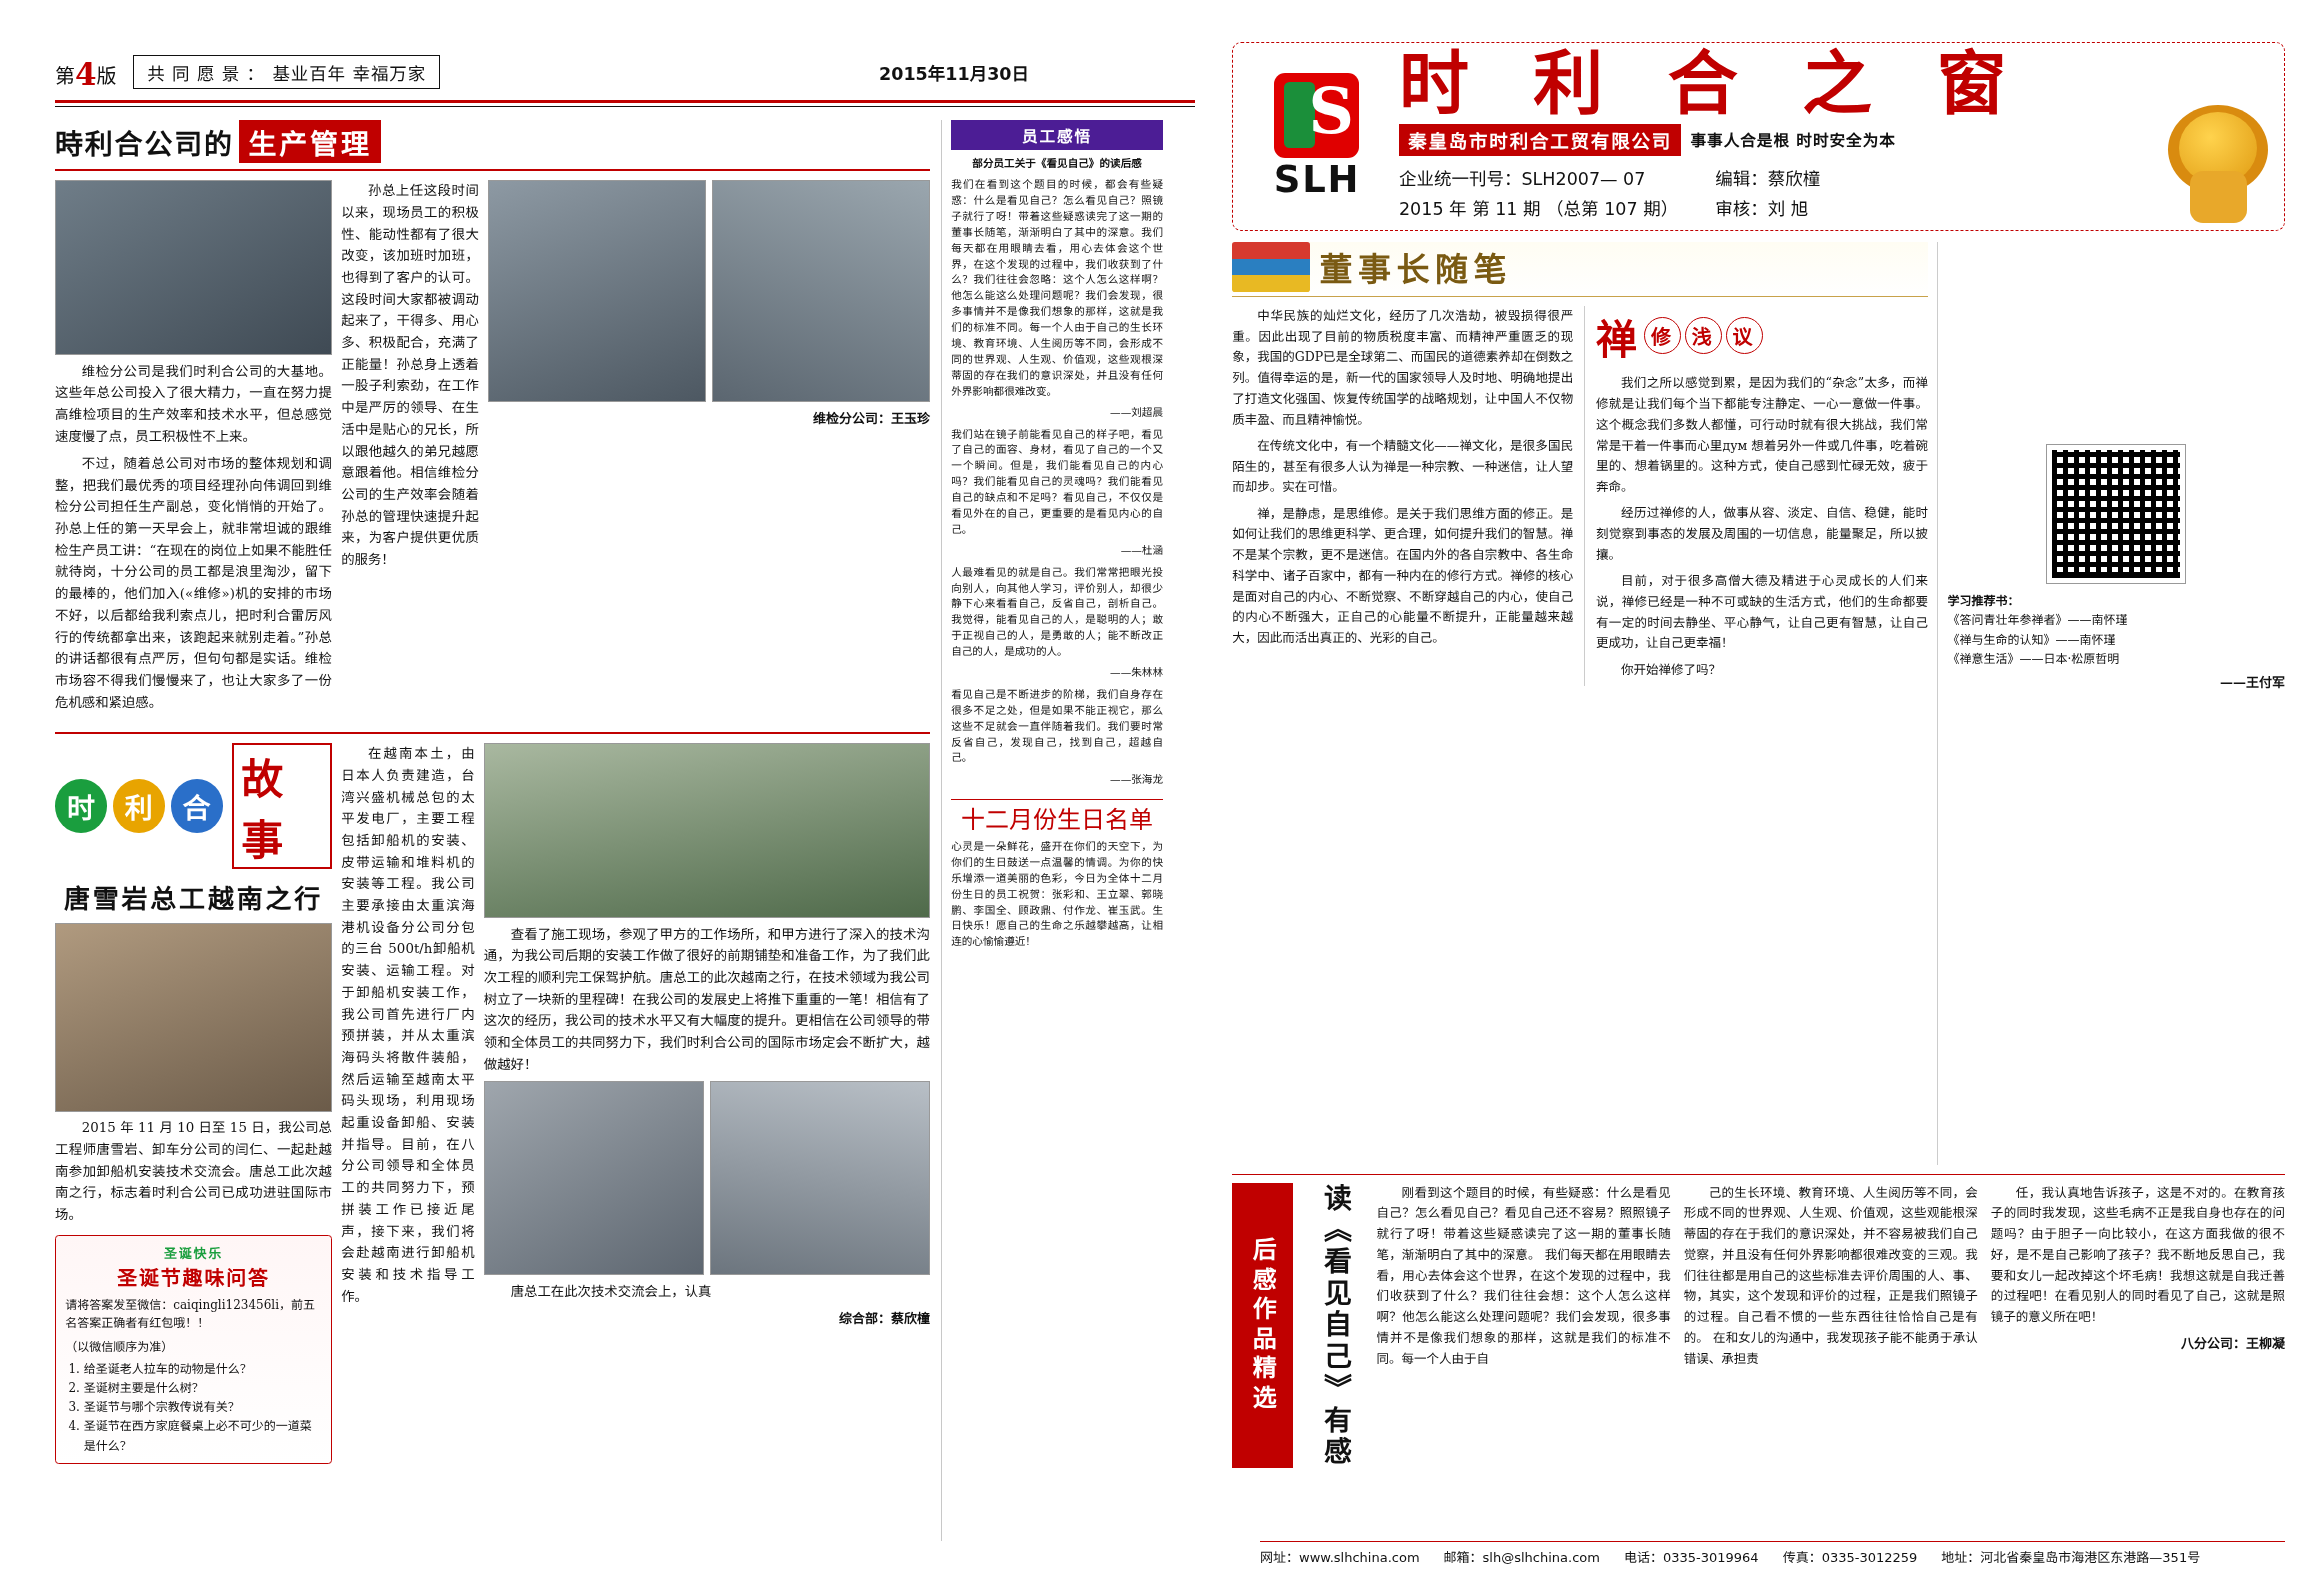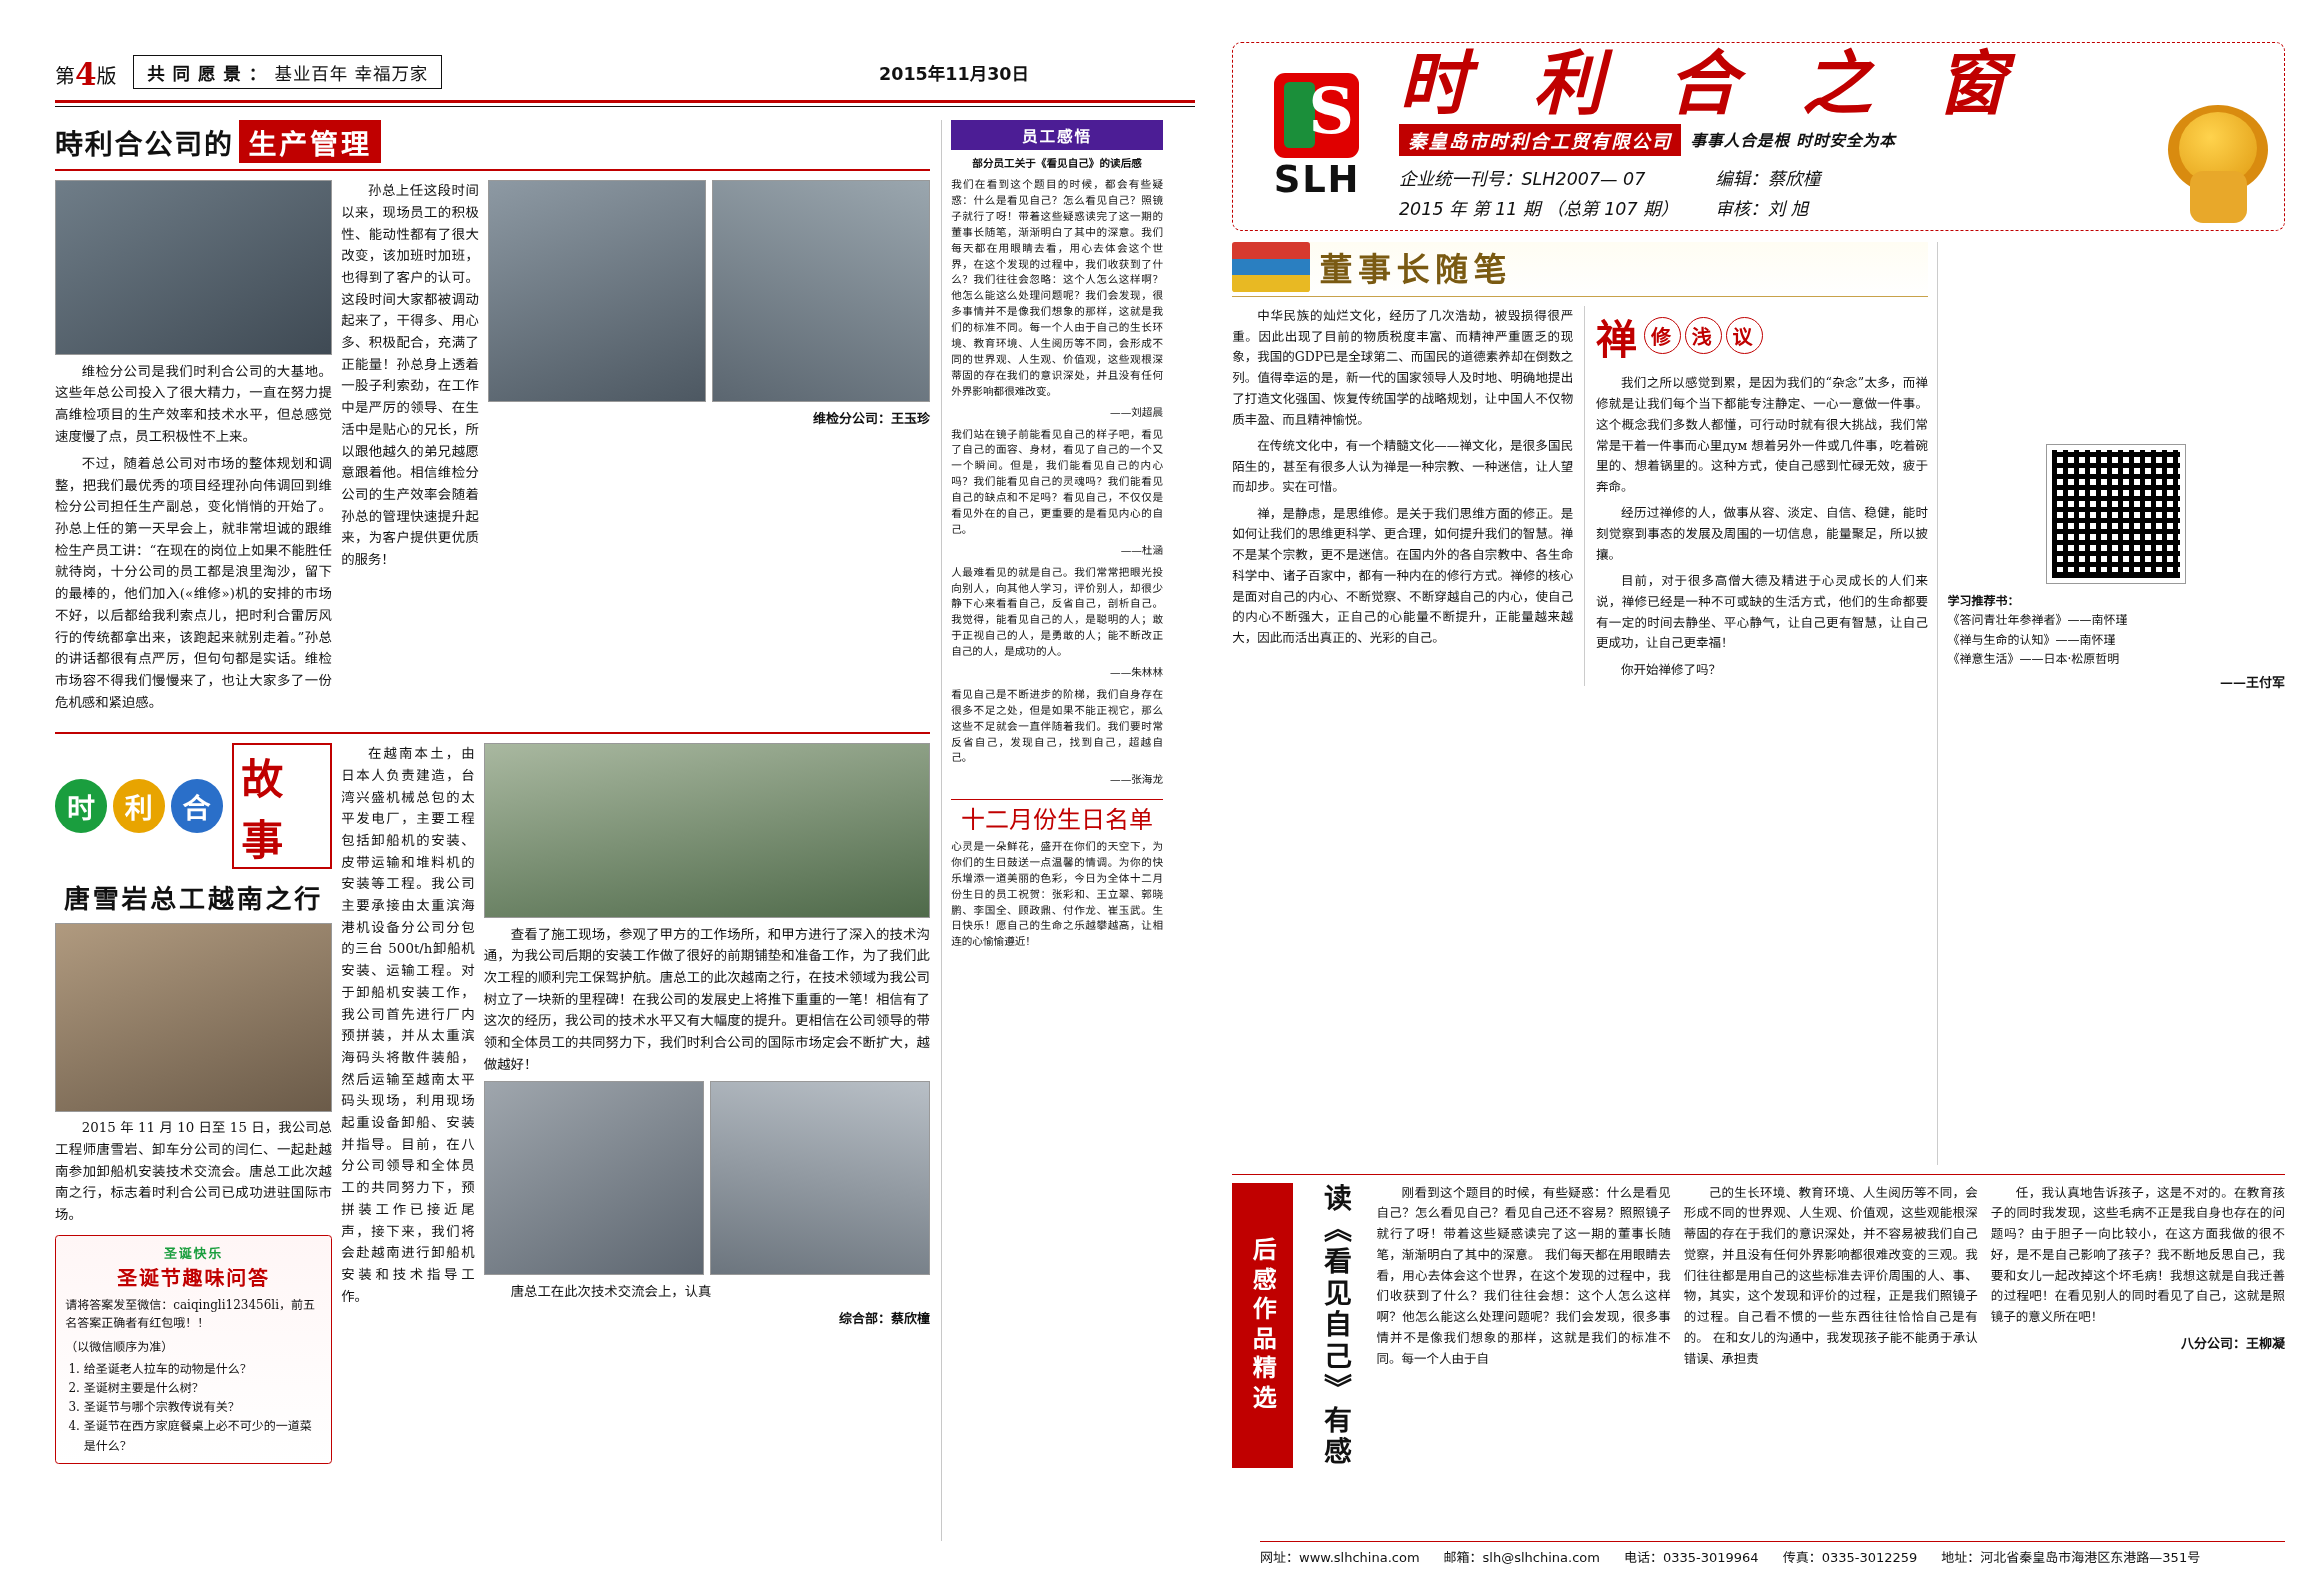--- a/index.html
+++ b/index.html
@@ -26,21 +26,21 @@
   }
   .pageno { font-size:20px; font-family:"DejaVu Serif","Liberation Serif",serif; white-space:nowrap;}
   .pageno .num {
     font-size:31px; font-weight:bold; color:#c00000;
     display:inline-block; transform:translateY(1.8px);
   }
   .vision-box {
     border:1.8px solid #111; padding:3.7px 13px; font-size:17.5px; letter-spacing:0.9px;
     display:flex; align-items:center; gap:7.4px; background:#fff;
   }
-  .vision-box .lbl { font-weight:bold; }
+  .vision-box .lbl { font-weight:normal; }
   .date { font-size:17.5px; font-weight:bold; margin-left:auto; margin-right:166px;}
   .rule-red { height:2.8px; background:#c00000; margin-top:7.4px; }
   .rule-thin { height:0.9px; background:#111; margin-top:2.8px; }
 
   .left-body { display:flex; margin-top:13px; height:1421px; }
   .col-main { width:886px; position:relative; padding-right:11px; }
   .col-side { width:222px; border-left:0.9px solid #c8c8c8; padding-left:9.2px; position:relative;}
 
   
   .art1-head { display:flex; align-items:center; border-bottom:2.8px double #c00000; padding-bottom:5.5px;}
@@ -117,21 +117,21 @@
     background:#e00000;position:relative;overflow:hidden;
   }
   .slh-mark:before{
     content:"";position:absolute;left:9.2px;top:9.2px;width:31px;height:66px;background:#1b8f3a;border-radius:5.5px;
   }
   .slh-mark:after{
     content:"S";position:absolute;right:5.5px;top:1.8px;font-size:63px;color:#fff;font-weight:bold;
     font-family:"DejaVu Serif","Liberation Serif",serif;
   }
   .slh-text { font-size:37px;font-weight:bold;letter-spacing:1.8px;color:#111;font-family:"DejaVu Sans",sans-serif;}
-  .mast-main { flex:1;font-style:italic; }
+  .mast-main { flex:1; }
   .mast-title {
     font-size:70px;color:#c00000;font-weight:bold;letter-spacing:20px;line-height:1;
     font-family:"DejaVu Serif","Liberation Serif",serif; white-space:nowrap;
   }
   .mast-sub { display:flex; align-items:center; gap:9.2px; margin-top:5.5px;}
   .mast-sub .co {
     background:#c00000;color:#fff;font-size:18.5px;font-weight:bold;padding:2.8px 9.2px;letter-spacing:1.8px;
   }
   .mast-sub .slogan { font-size:15.7px;font-weight:bold;letter-spacing:0.9px; }
   .mast-info { margin-top:9.2px; font-size:17.5px; line-height:1.7; display:flex; gap:37px; }

